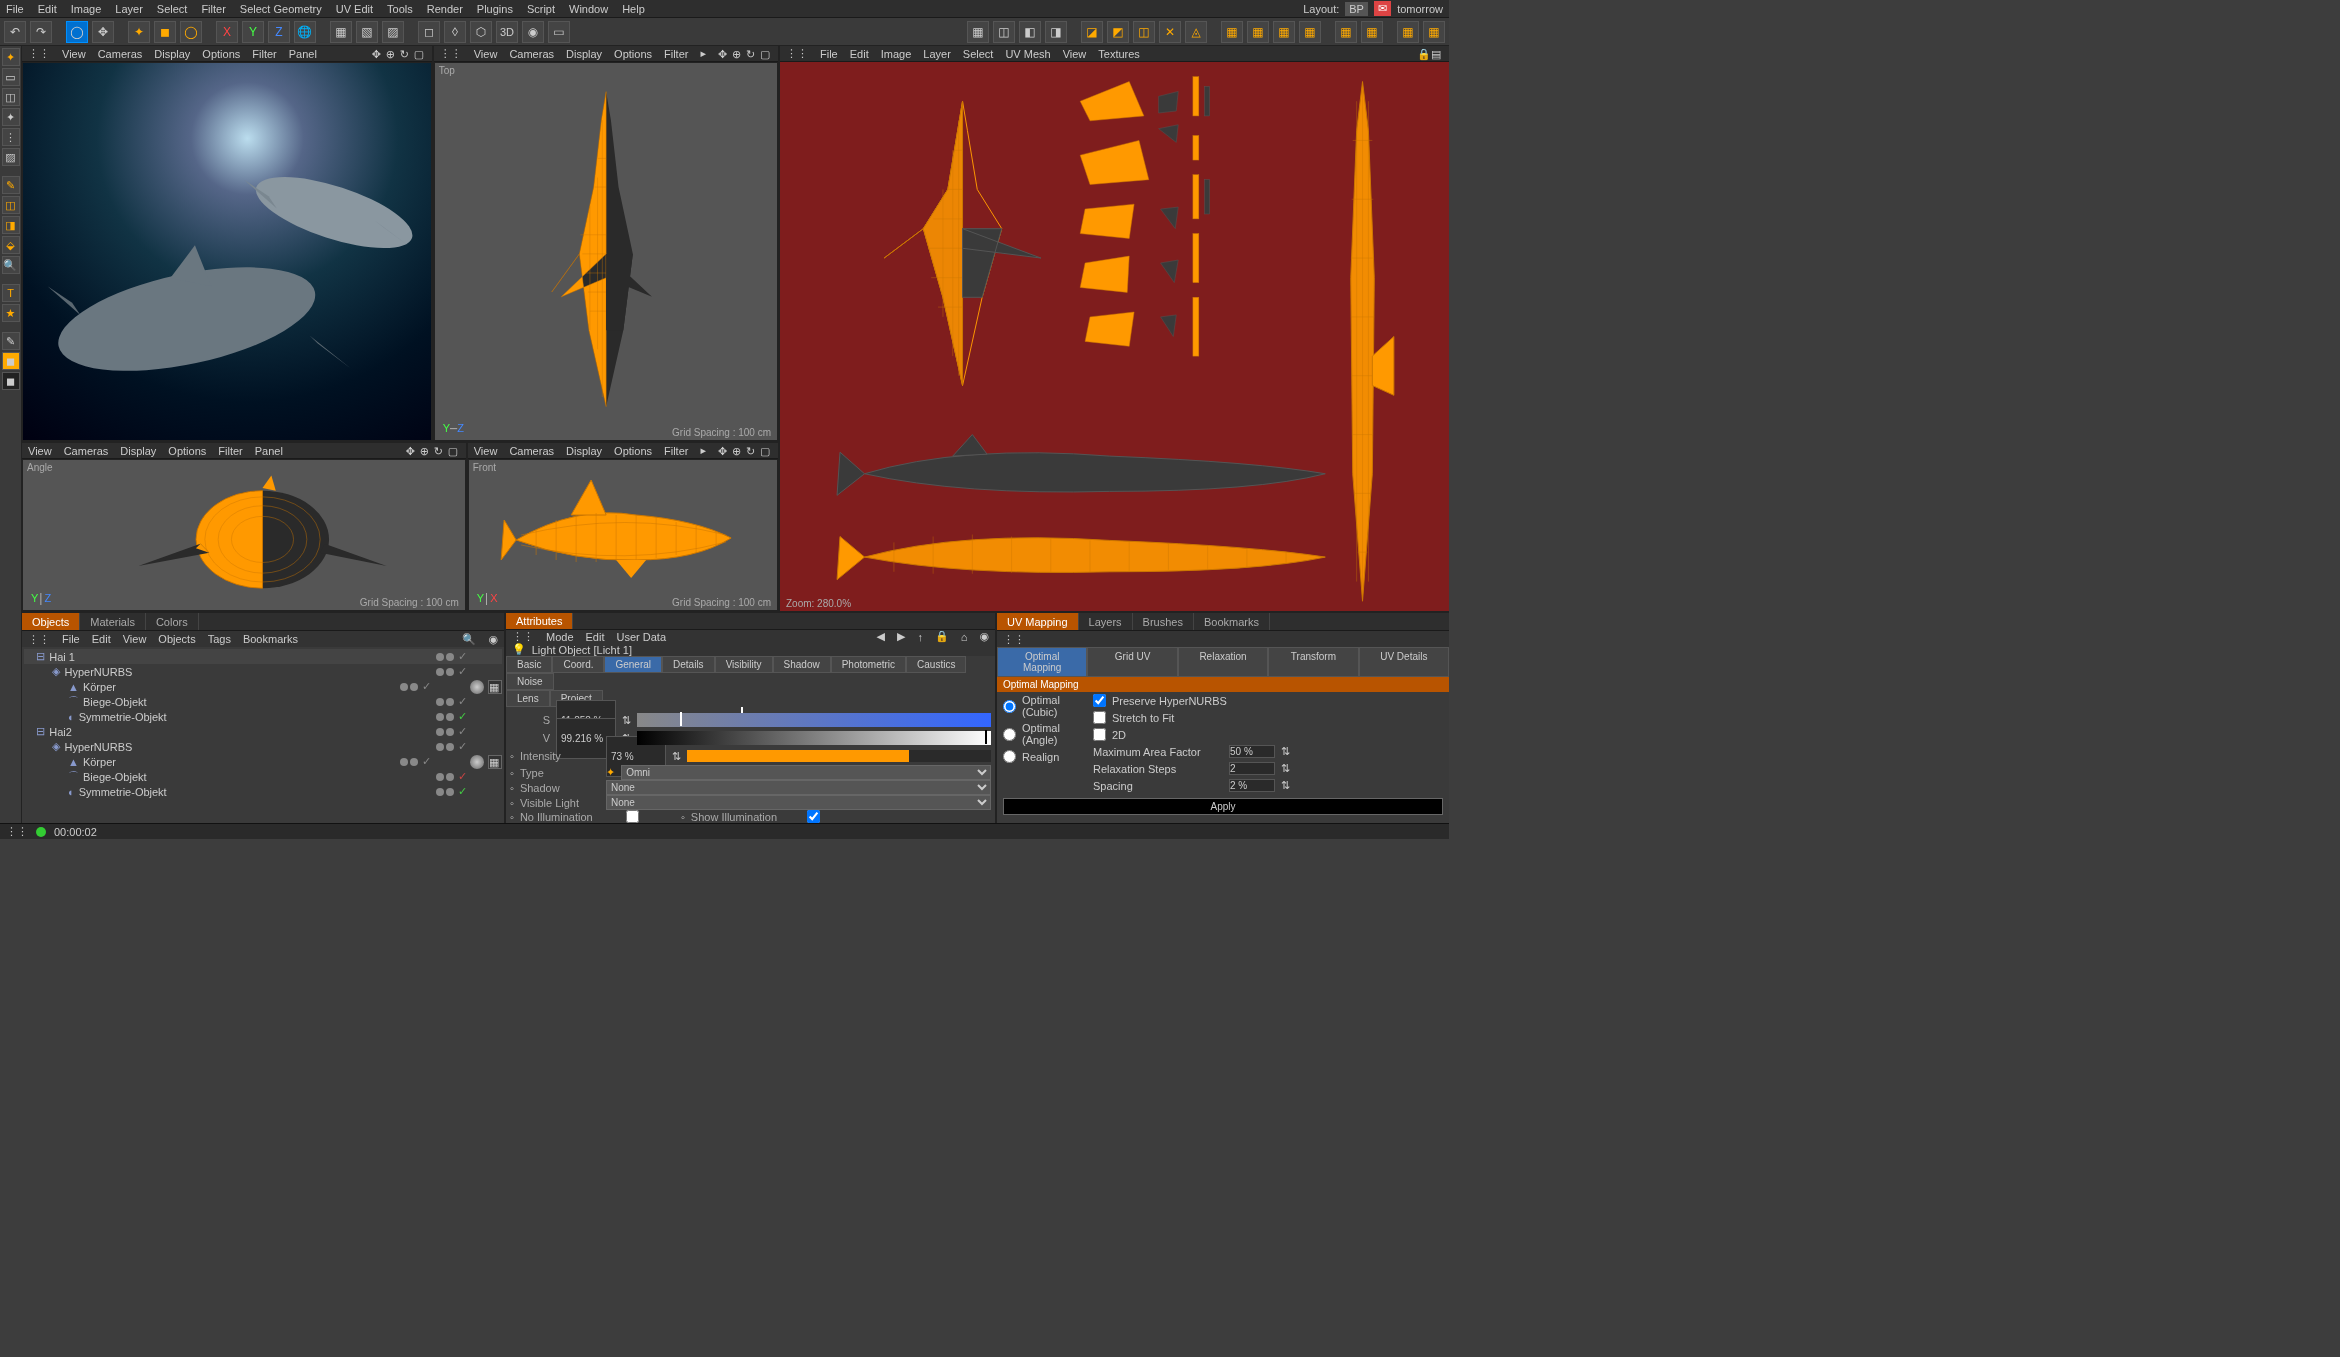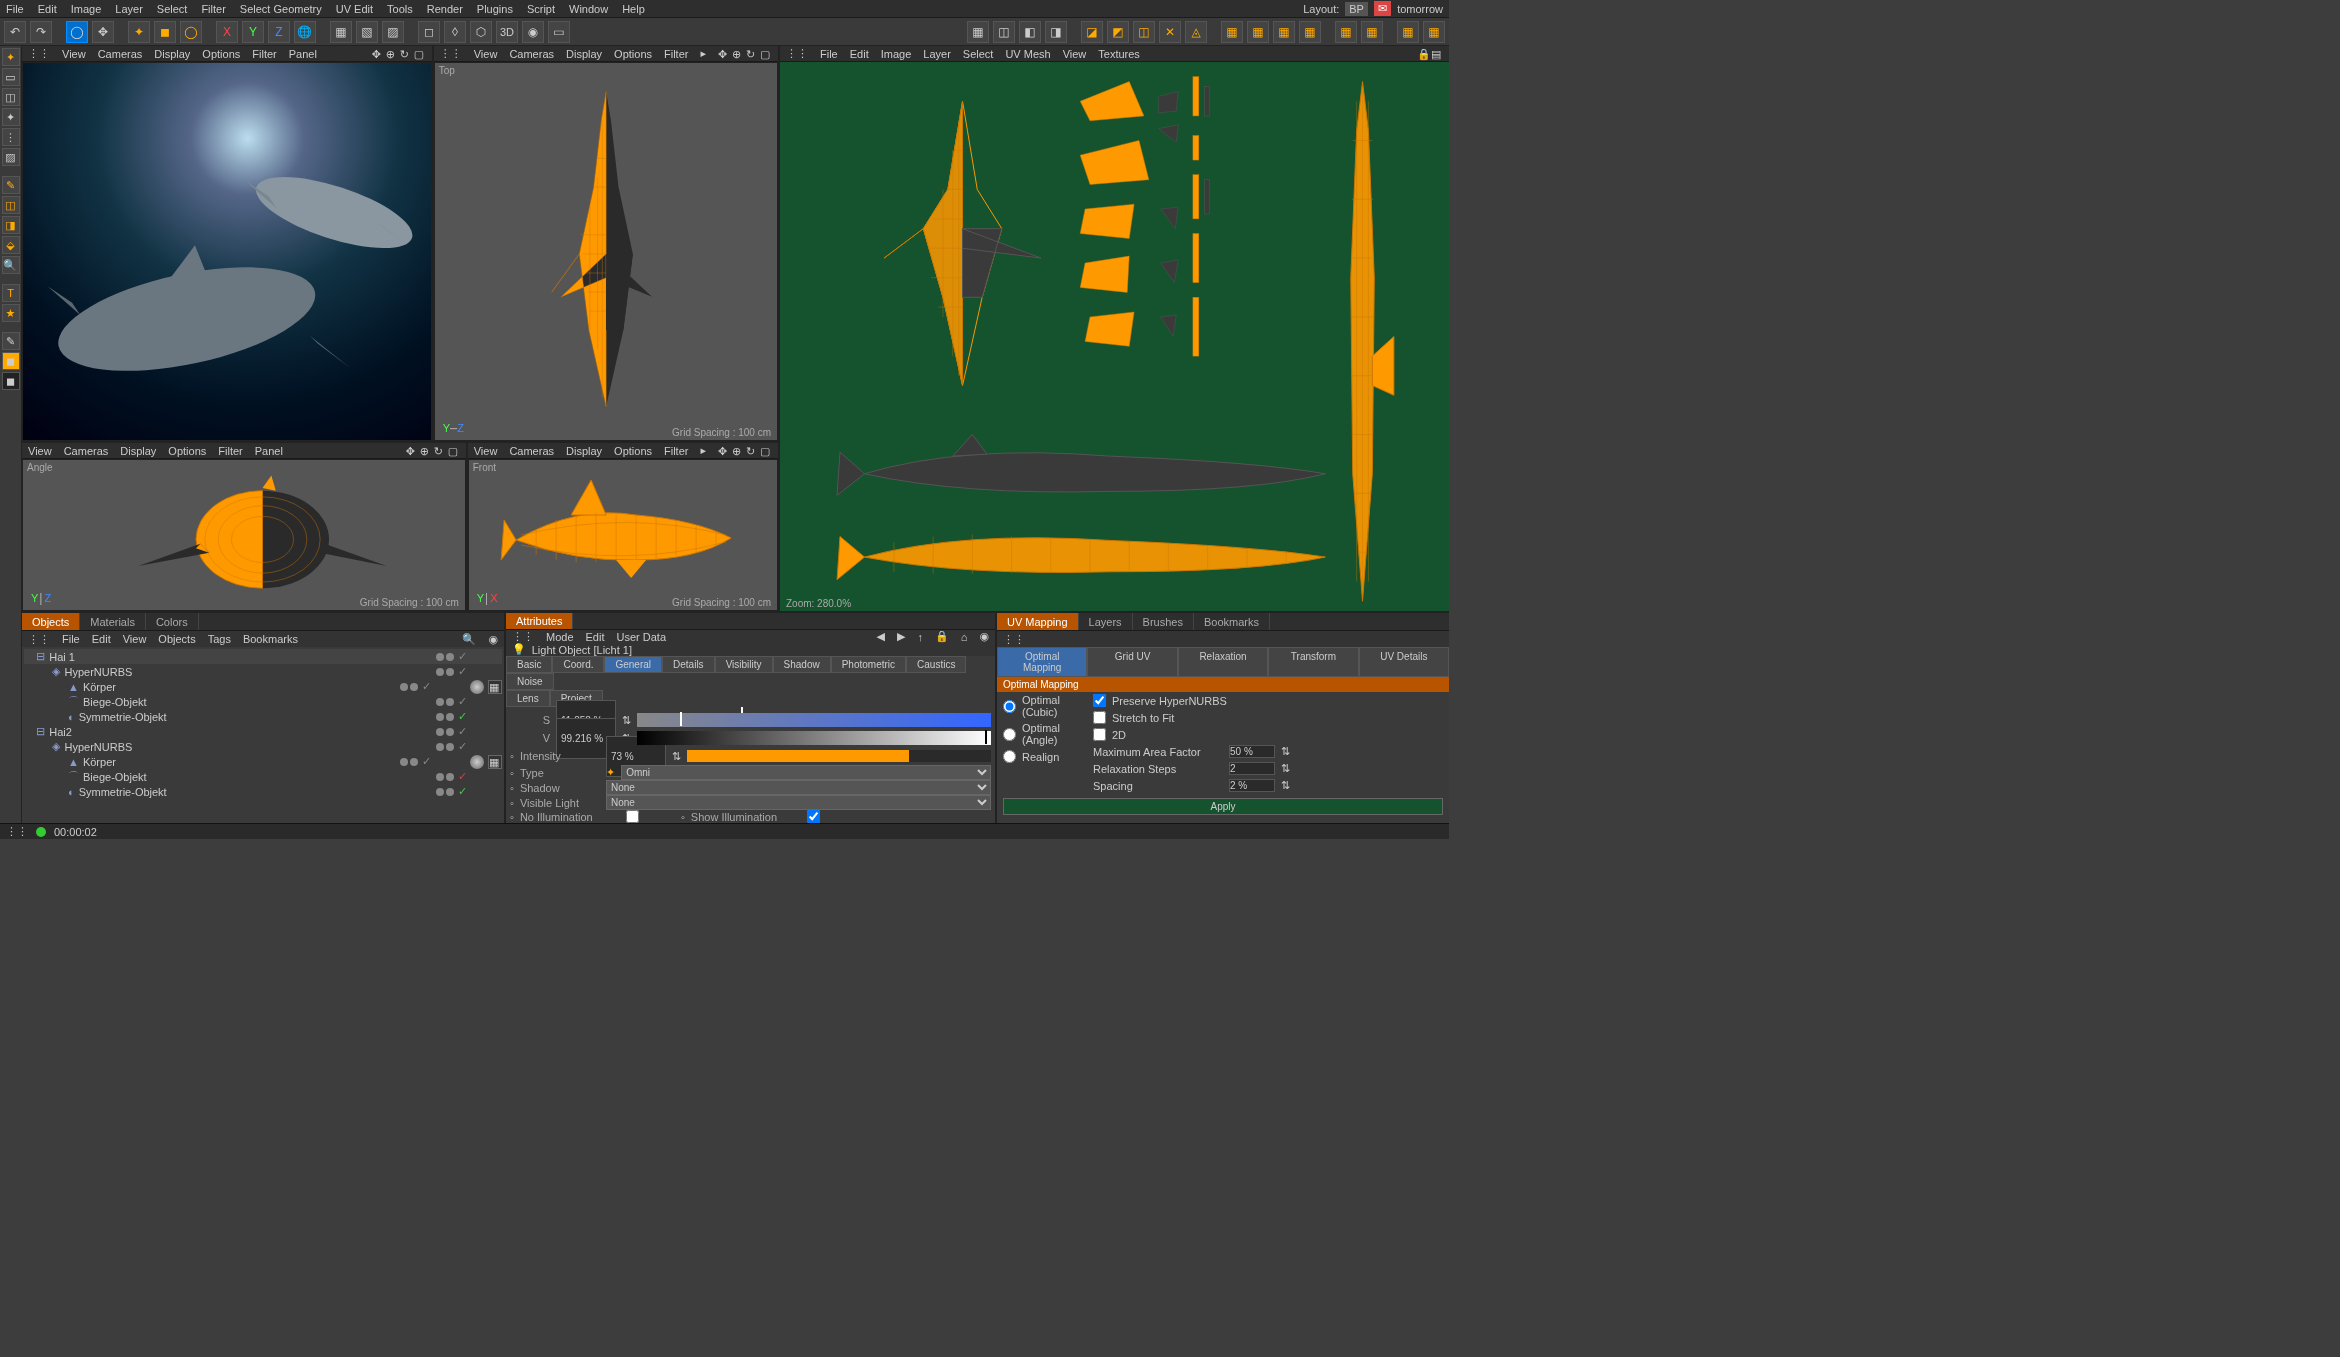--- a/index.html
+++ b/index.html
@@ -26,21 +26,21 @@
 .vp-footer { position: absolute; bottom: 2px; right: 6px; font-size: 10px; color: #aaa; }
 .vp-axis { position: absolute; bottom: 6px; left: 8px; font-size: 10px; }
 .quad-top { flex: 1; display: flex; }
 .quad-tl { width: 498px; display: flex; flex-direction: column; }
 .quad-tr { flex: 1; display: flex; flex-direction: column; border-left: 2px solid #222; }
 .quad-bot { height: 170px; display: flex; border-top: 2px solid #222; }
 .quad-bl { width: 498px; display: flex; flex-direction: column; }
 .quad-br { flex: 1; display: flex; flex-direction: column; border-left: 2px solid #222; }
 .render-vp { background: radial-gradient(circle at 55% 20%, #bde 0%, #568 15%, #134 40%, #012 70%, #001 100%); }
 .wire-vp { background: #555; }
-.uv-viewport { background: #14532d; position: relative; flex: 1; }
+.uv-viewport { background: #7f1d1d; position: relative; flex: 1; }
 .bottom-panels { height: 212px; display: flex; border-top: 2px solid #222; }
 .panel { display: flex; flex-direction: column; background: #3a3a3a; }
 .panel-tabs { height: 18px; background: #2e2e2e; display: flex; align-items: stretch; border-bottom: 1px solid #1a1a1a; }
 .tab { padding: 2px 10px; color: #aaa; cursor: pointer; display: flex; align-items: center; border-right: 1px solid #444; }
 .tab.active { background: #b85400; color: #fff; }
 .panel-menubar { height: 16px; background: #333; display: flex; align-items: center; padding: 0 6px; gap: 12px; font-size: 10px; }
 .panel-body { flex: 1; overflow: auto; padding: 2px; }
 .obj-row { display: flex; align-items: center; height: 15px; font-size: 10px; gap: 4px; }
 .obj-row .ind { display: inline-block; }
 .obj-row .dots { margin-left: auto; display: flex; gap: 2px; }
@@ -59,21 +59,21 @@
 .hue-bar { height: 14px; background: linear-gradient(to right, red, yellow, lime, cyan, blue, magenta, red); position: relative; }
 .sat-bar { height: 14px; background: linear-gradient(to right, #888, #36f); }
 .val-bar { height: 14px; background: linear-gradient(to right, #000, #fff); }
 .uv-panel { width: 454px; border-left: 2px solid #222; }
 .uv-cmd-tabs { display: flex; background: #444; }
 .uv-cmd-tab { padding: 3px 8px; font-size: 10px; border: 1px solid #555; cursor: pointer; flex: 1; text-align: center; }
 .uv-cmd-tab.active { background: #3a6aa8; }
 .uv-section-title { background: #b85400; color: #fff; padding: 2px 6px; font-size: 10px; }
 .uv-opt-row { display: flex; align-items: center; padding: 2px 6px; font-size: 10px; gap: 6px; }
 .uv-radio-col { width: 90px; }
-.apply-btn { background: #14532d; border: 1px solid #666; color: #ccc; padding: 2px 28px; cursor: pointer; font-size: 10px; margin: 4px 6px; }
+.apply-btn { background: #000000; border: 1px solid #666; color: #ccc; padding: 2px 28px; cursor: pointer; font-size: 10px; margin: 4px 6px; }
 .statusbar { height: 16px; background: #2a2a2a; display: flex; align-items: center; padding: 0 6px; gap: 8px; font-size: 10px; border-top: 1px solid #111; }
 .statusbar .grn-dot { width: 10px; height: 10px; border-radius: 5px; background: #3c3; }
 </style>
 </head>
 <body>
 
 <div class="menubar">
   <span>File</span>
   <span>Edit</span>
   <span>Image</span>

